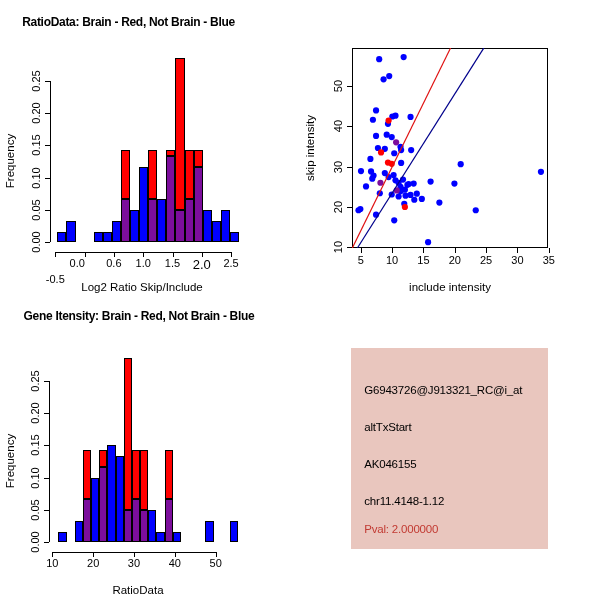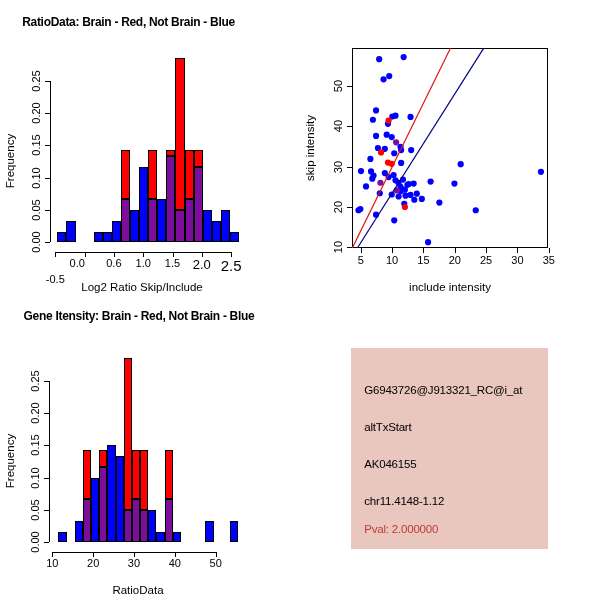--- a/index.html
+++ b/index.html
@@ -44,21 +44,21 @@
       <div style="position: absolute; left: 69.6px; top: 256.7px; width: 30px; font-size: 11px;">0.0</div>
       <div style="position: absolute; left: 113.9px; top: 251.7px; width: 1px; height: 5px; background: rgb(0, 0, 0);"></div>
       <div style="position: absolute; left: 98.9px; top: 256.7px; width: 30px; text-align: center; font-size: 11px;">0.6</div>
       <div style="position: absolute; left: 143.2px; top: 251.7px; width: 1px; height: 5px; background: rgb(0, 0, 0);"></div>
       <div style="position: absolute; left: 128.2px; top: 256.7px; width: 30px; text-align: center; font-size: 11px;">1.0</div>
       <div style="position: absolute; left: 172.5px; top: 251.7px; width: 1px; height: 5px; background: rgb(0, 0, 0);"></div>
       <div style="position: absolute; left: 157.5px; top: 256.7px; width: 30px; text-align: center; font-size: 11px;">1.5</div>
       <div style="position: absolute; left: 201.8px; top: 251.7px; width: 1px; height: 5px; background: rgb(0, 0, 0);"></div>
       <div style="position: absolute; left: 186.8px; top: 256.7px; width: 30px; text-align: center; font-size: 13px;">2.0</div>
       <div style="position: absolute; left: 231.1px; top: 251.7px; width: 1px; height: 5px; background: rgb(0, 0, 0);"></div>
-      <div style="position: absolute; left: 216.1px; top: 256.7px; width: 30px; text-align: center; font-size: 15px;">2.5</div>
+      <div style="position: absolute; left: 216.1px; top: 256.7px; width: 30px; text-align: center; font-size: 11px;">2.5</div>
       <div style="position: absolute; left: 57.351px; top: 231.533px; width: 9.083px; height: 10.7667px; background: rgb(0, 0, 255); border: 1px solid rgb(0, 0, 0); box-sizing: border-box;"></div>
       <div style="position: absolute; left: 66.434px; top: 220.767px; width: 9.083px; height: 21.5333px; background: rgb(0, 0, 255); border: 1px solid rgb(0, 0, 0); box-sizing: border-box;"></div>
       <div style="position: absolute; left: 93.683px; top: 231.533px; width: 9.083px; height: 10.7667px; background: rgb(0, 0, 255); border: 1px solid rgb(0, 0, 0); box-sizing: border-box;"></div>
       <div style="position: absolute; left: 102.766px; top: 231.533px; width: 9.083px; height: 10.7667px; background: rgb(0, 0, 255); border: 1px solid rgb(0, 0, 0); box-sizing: border-box;"></div>
       <div style="position: absolute; left: 111.849px; top: 220.767px; width: 9.083px; height: 21.5333px; background: rgb(0, 0, 255); border: 1px solid rgb(0, 0, 0); box-sizing: border-box;"></div>
       <div style="position: absolute; left: 120.932px; top: 199.233px; width: 9.083px; height: 43.0667px; background: rgb(124, 14, 156); border: 1px solid rgb(0, 0, 0); box-sizing: border-box;"></div>
       <div style="position: absolute; left: 120.932px; top: 150.014px; width: 9.083px; height: 49.219px; background: rgb(255, 0, 0); border: 1px solid rgb(0, 0, 0); box-sizing: border-box;"></div>
       <div style="position: absolute; left: 130.015px; top: 210px; width: 9.083px; height: 32.3px; background: rgb(0, 0, 255); border: 1px solid rgb(0, 0, 0); box-sizing: border-box;"></div>
       <div style="position: absolute; left: 139.098px; top: 166.933px; width: 9.083px; height: 75.3667px; background: rgb(0, 0, 255); border: 1px solid rgb(0, 0, 0); box-sizing: border-box;"></div>
       <div style="position: absolute; left: 148.181px; top: 199.233px; width: 9.083px; height: 43.0667px; background: rgb(124, 14, 156); border: 1px solid rgb(0, 0, 0); box-sizing: border-box;"></div>

